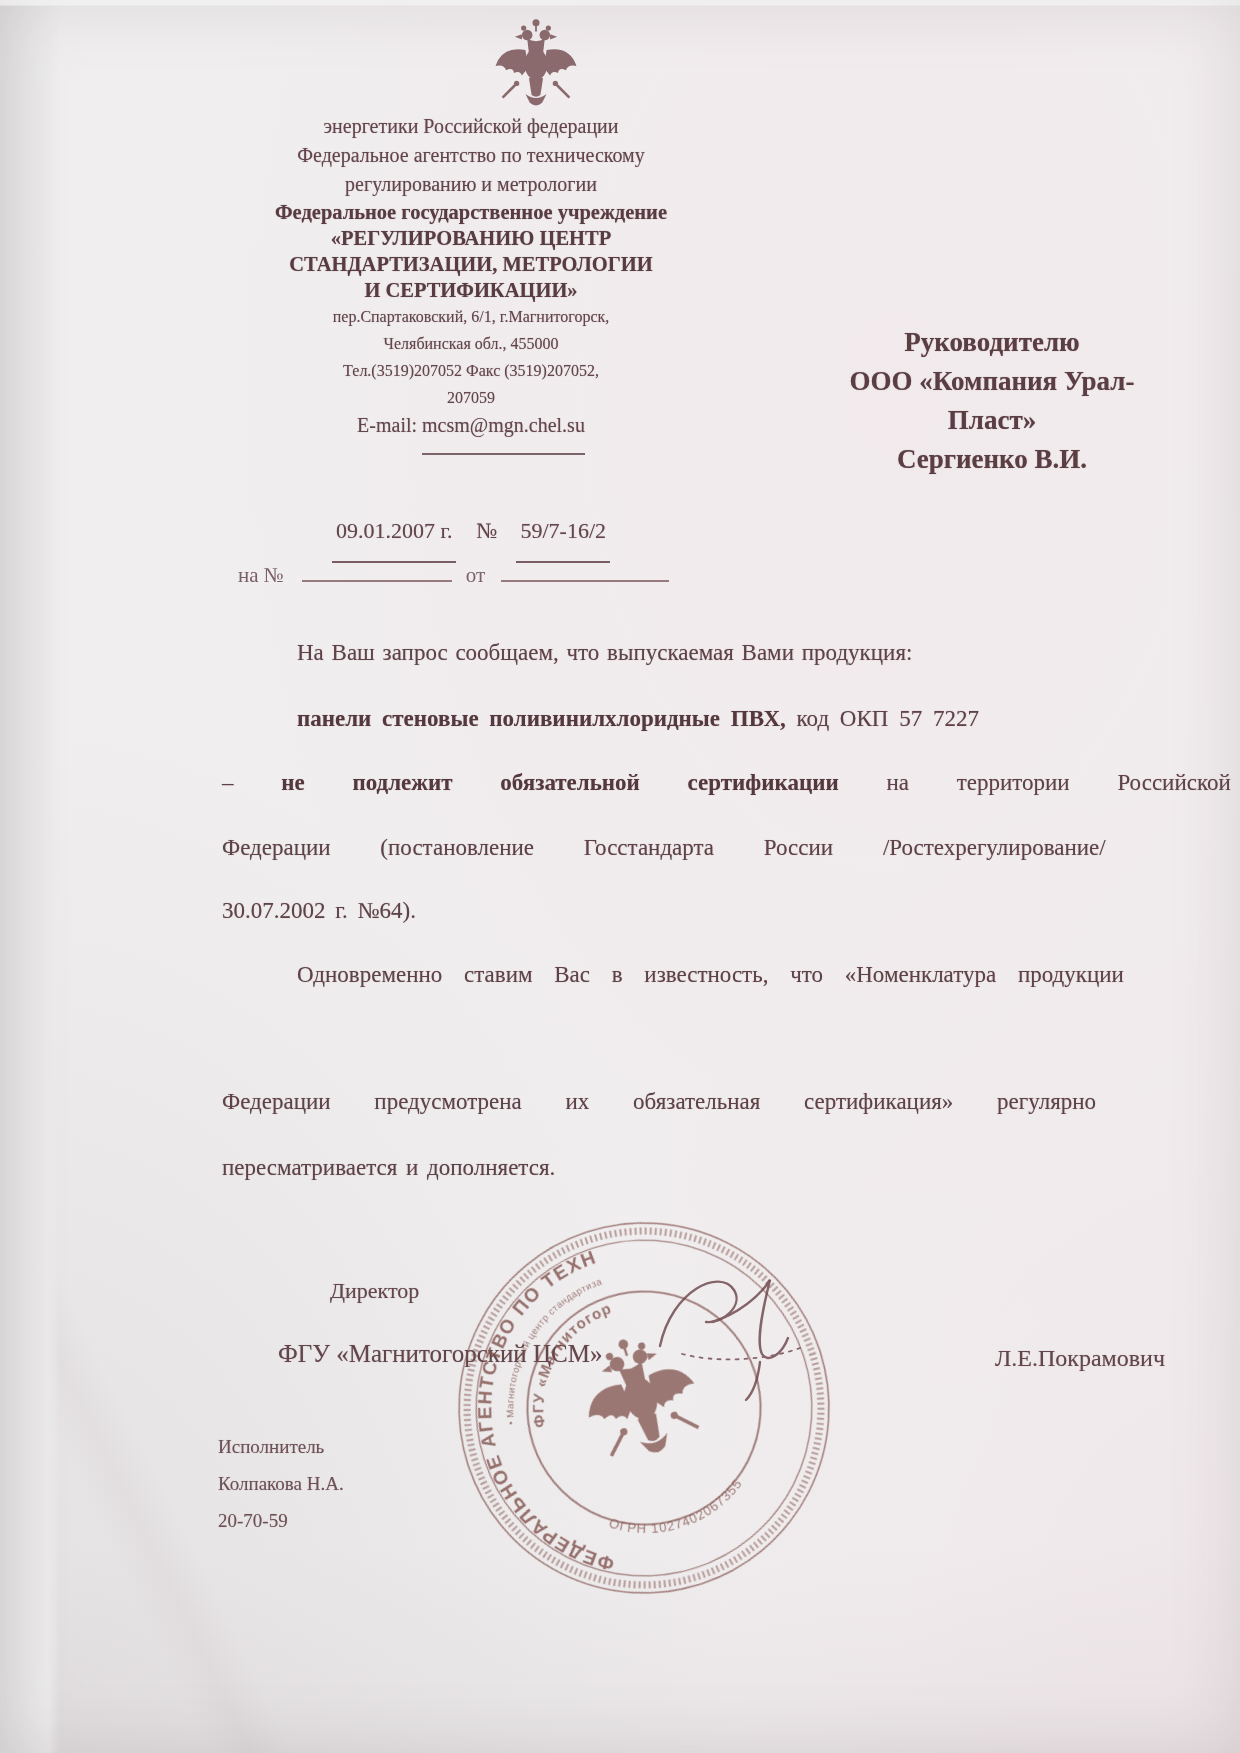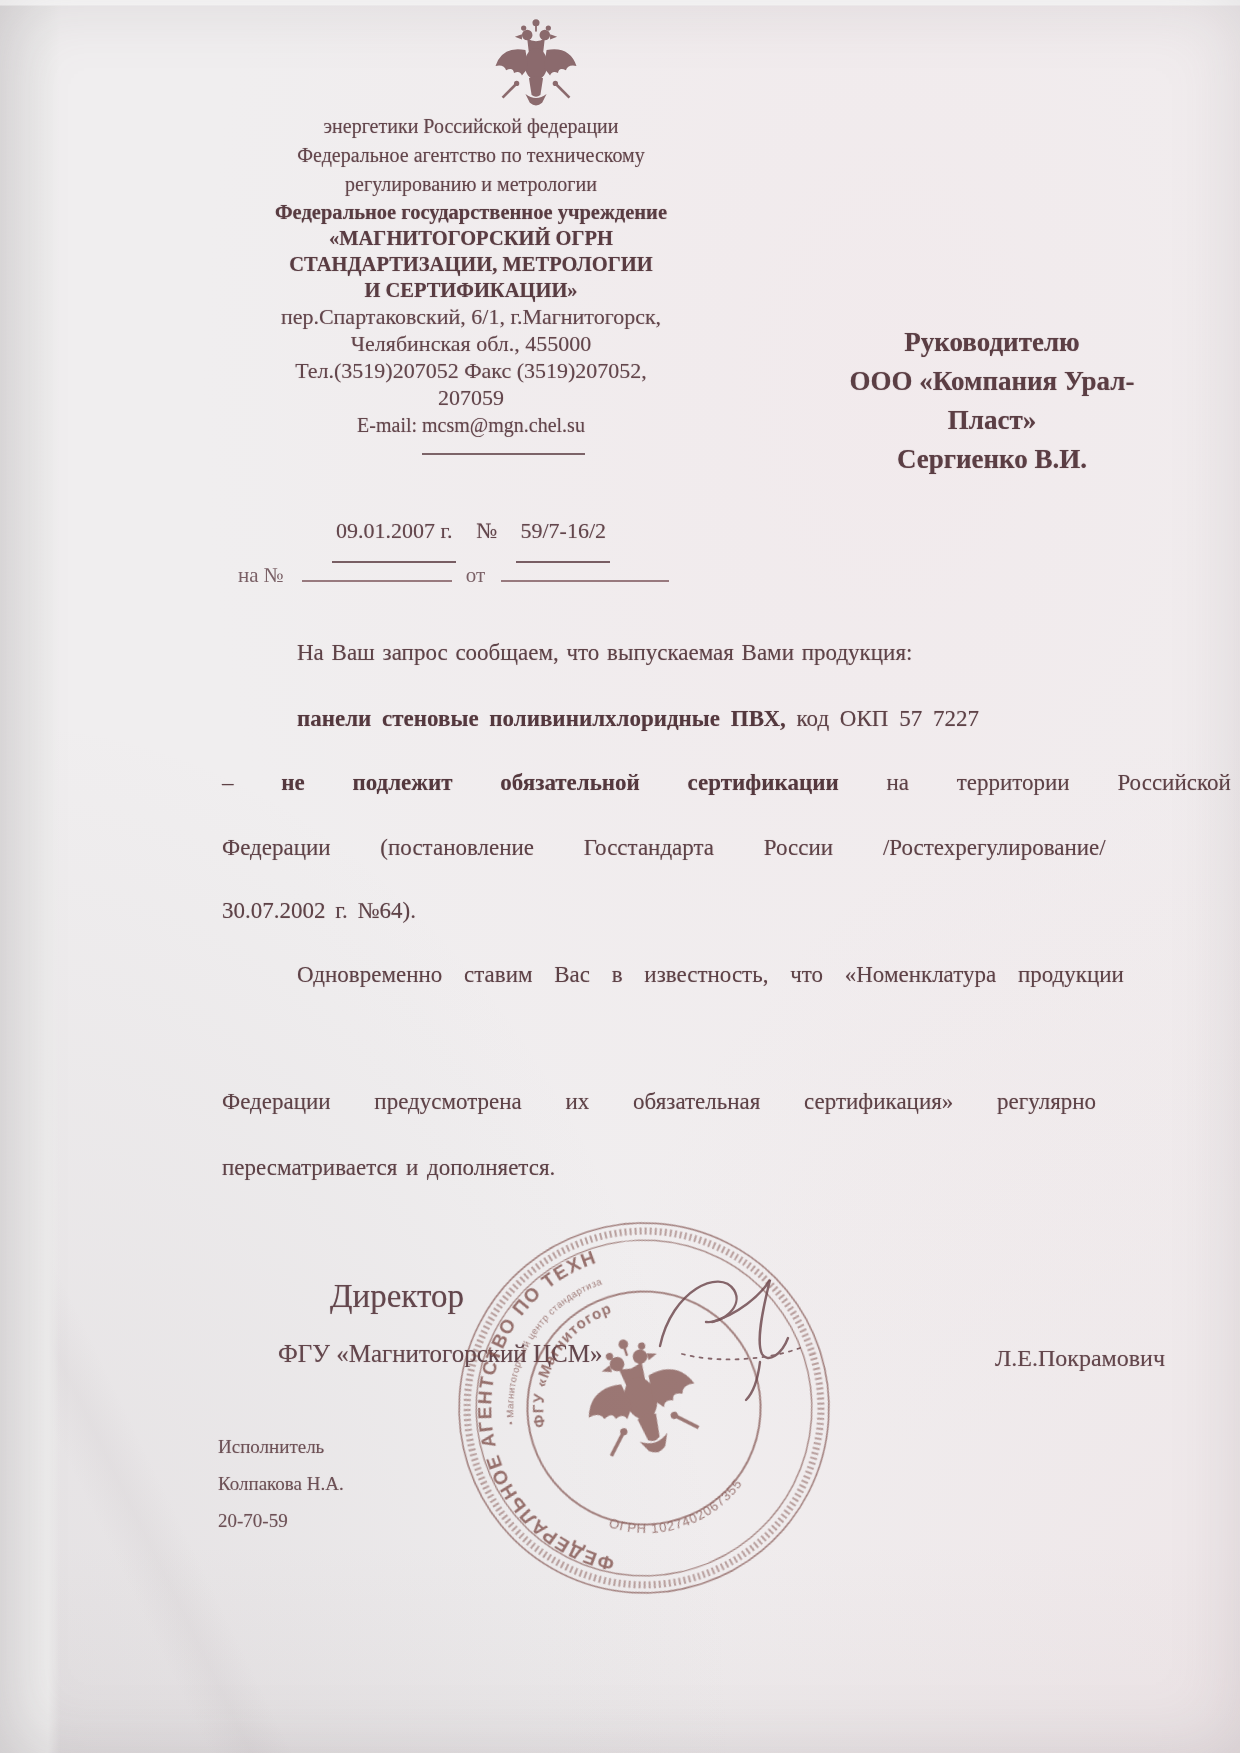--- a/index.html
+++ b/index.html
@@ -23,21 +23,21 @@
   }
   .abs{position:absolute;}
   .ink{color:#63464c;text-shadow:0 0 1px rgba(99,70,76,.45);}
   .ink-bold{color:#593c42;font-weight:bold;text-shadow:0 0 1px rgba(89,60,66,.5);}
   .blurink{filter:blur(.3px);}
 
   
   .letterhead{left:225px;top:112px;width:492px;text-align:center;}
   .lh-n{font-size:20px;line-height:29px;}
   .lh-b{font-size:20.5px;line-height:26px;font-weight:bold;}
-  .lh-a{font-size:22px;line-height:27px;font-family:Liberation Serif, serif;}
+  .lh-a{font-size:16px;line-height:27px;font-family:Liberation Serif, serif;}
   .email-line{font-size:20px;line-height:28px;}
   .email-link{border-bottom:2px solid rgba(95,65,70,.8);padding-bottom:17px;}
 
   
   .daterow{left:225px;top:518px;width:492px;text-align:center;font-size:22px;}
   .daterow .u{border-bottom:2.5px solid rgba(90,58,64,.8);padding:0 4px 18px 4px;}
   .daterow .no{margin:0 14px;}
   .refrow{left:238px;top:560px;font-size:21px;color:#7a6066;}
   .refrow .blank1{display:inline-block;width:150px;border-bottom:2.5px solid rgba(105,60,66,.65);height:20px;margin:0 14px 0 18px;}
   .refrow .blank2{display:inline-block;width:168px;border-bottom:2.5px solid rgba(105,60,66,.65);height:20px;margin-left:16px;}
@@ -52,21 +52,21 @@
   .b-p3{left:222px;top:770px;word-spacing:42px;}
   .b-p4{left:222px;top:835px;word-spacing:44px;}
   .b-p5{left:222px;top:898px;word-spacing:4px;}
   .b-p6{left:297px;top:962px;word-spacing:16px;}
   .b-p7{left:222px;top:1026px;word-spacing:20px;}
   .b-p8{left:222px;top:1089px;word-spacing:38px;}
   .b-p9{left:222px;top:1155px;word-spacing:3px;}
   .bb{font-weight:bold;color:#54383e;}
 
   
-  .sig-title{left:330px;top:1278px;font-size:33px;}
+  .sig-title{left:330px;top:1278px;font-size:22px;}
   .sig-org{left:278px;top:1340px;font-size:25px;z-index:1;}
   .sig-name{left:995px;top:1345px;font-size:24px;}
   .executor{left:218px;top:1428px;font-size:19px;line-height:37px;color:#6d5156;text-shadow:0 0 1px rgba(109,81,86,.4);}
 
   .stamp-wrap{left:448px;top:1212px;width:392px;height:392px;z-index:3;transform:rotate(-18deg);opacity:.88;}
   .stamp-wrap svg{filter:blur(.35px);}
   .autograph{left:642px;top:1250px;width:200px;height:160px;z-index:4;}
 
   .emblem{left:492px;top:16px;width:88px;height:98px;opacity:.9;}
   .emblem svg, .stamp-eagle{filter:blur(.6px);}
@@ -107,21 +107,21 @@
     <svg viewBox="0 0 100 110" width="88" height="98" fill="#6d4347" color="#6d4347" opacity="0.85">
       <use href="#eagle"></use>
     </svg>
   </div>
 
   <div class="abs letterhead blurink">
     <div class="lh-n ink">энергетики Российской федерации</div>
     <div class="lh-n ink">Федеральное агентство по техническому</div>
     <div class="lh-n ink">регулированию  и метрологии</div>
     <div class="lh-b ink-bold">Федеральное государственное учреждение</div>
-    <div class="lh-b ink-bold">«МАГНИТОГОРСКИЙ ОГРН</div>
+    <div class="lh-b ink-bold">«РЕГУЛИРОВАНИЮ ЦЕНТР</div>
     <div class="lh-b ink-bold">СТАНДАРТИЗАЦИИ, МЕТРОЛОГИИ</div>
     <div class="lh-b ink-bold">И СЕРТИФИКАЦИИ»</div>
     <div class="lh-a ink">пер.Спартаковский, 6/1, г.Магнитогорск,</div>
     <div class="lh-a ink">Челябинская обл., 455000</div>
     <div class="lh-a ink">Тел.(3519)207052  Факс (3519)207052,</div>
     <div class="lh-a ink">207059</div>
     <div class="email-line ink">
       <span>E-mail:</span>
       <span class="email-link">mcsm@mgn.chel.su</span>
     </div>

